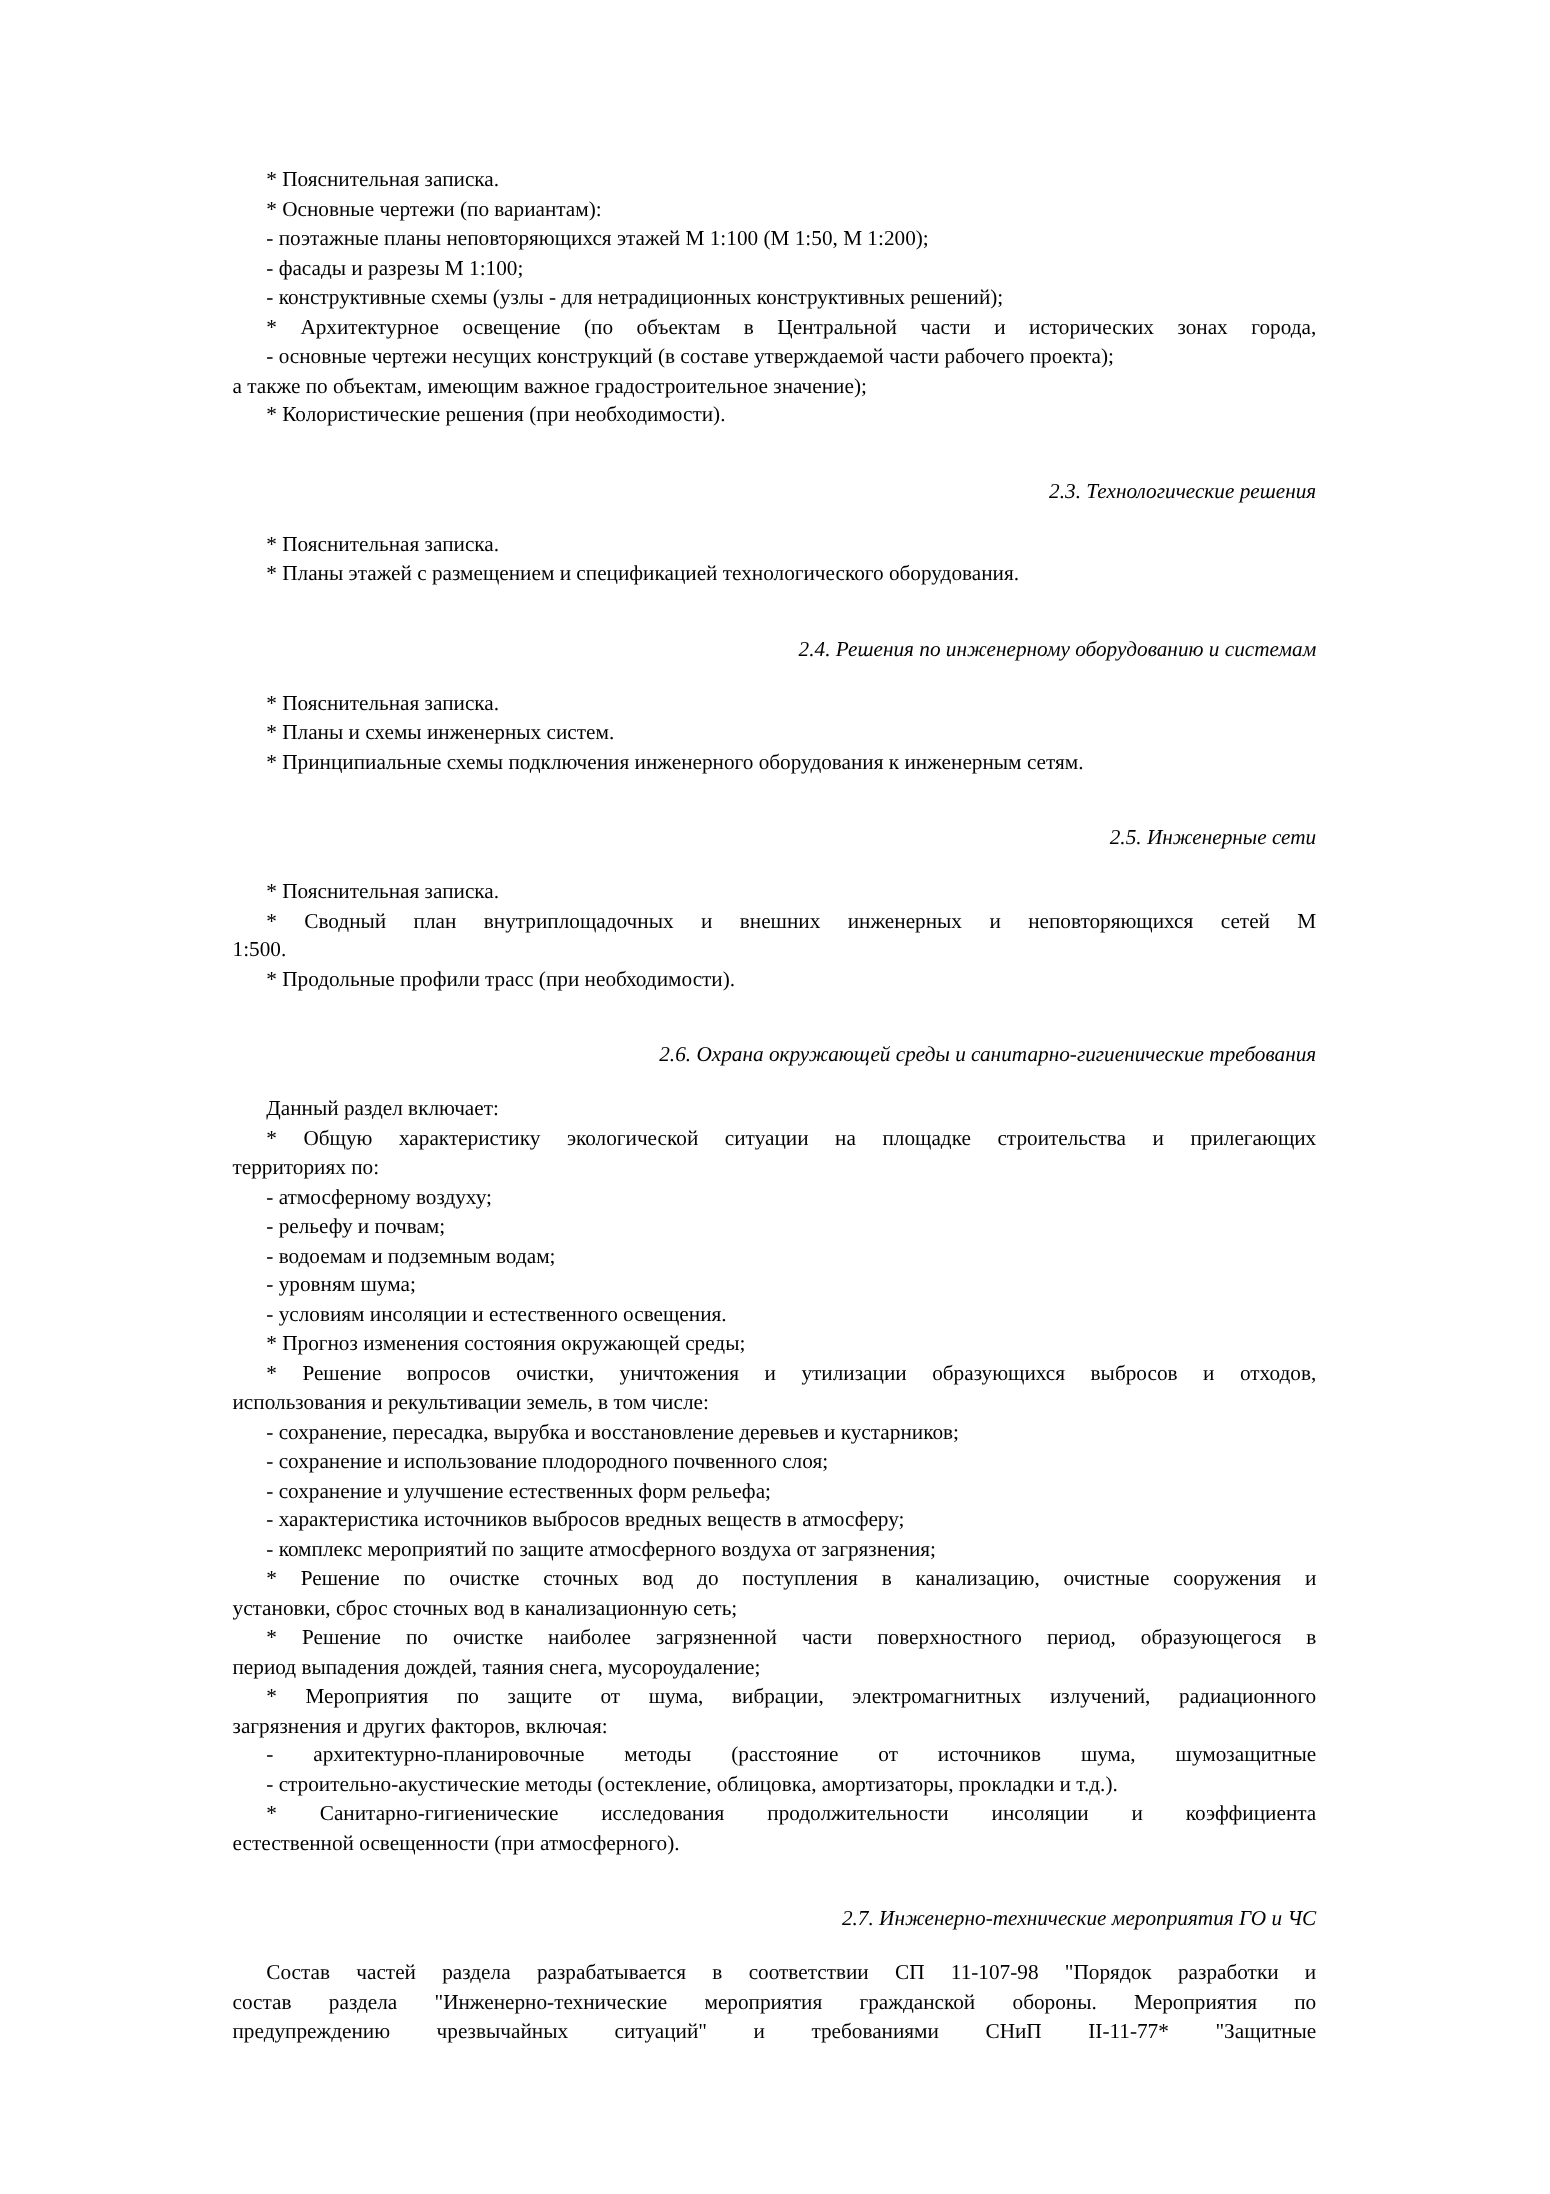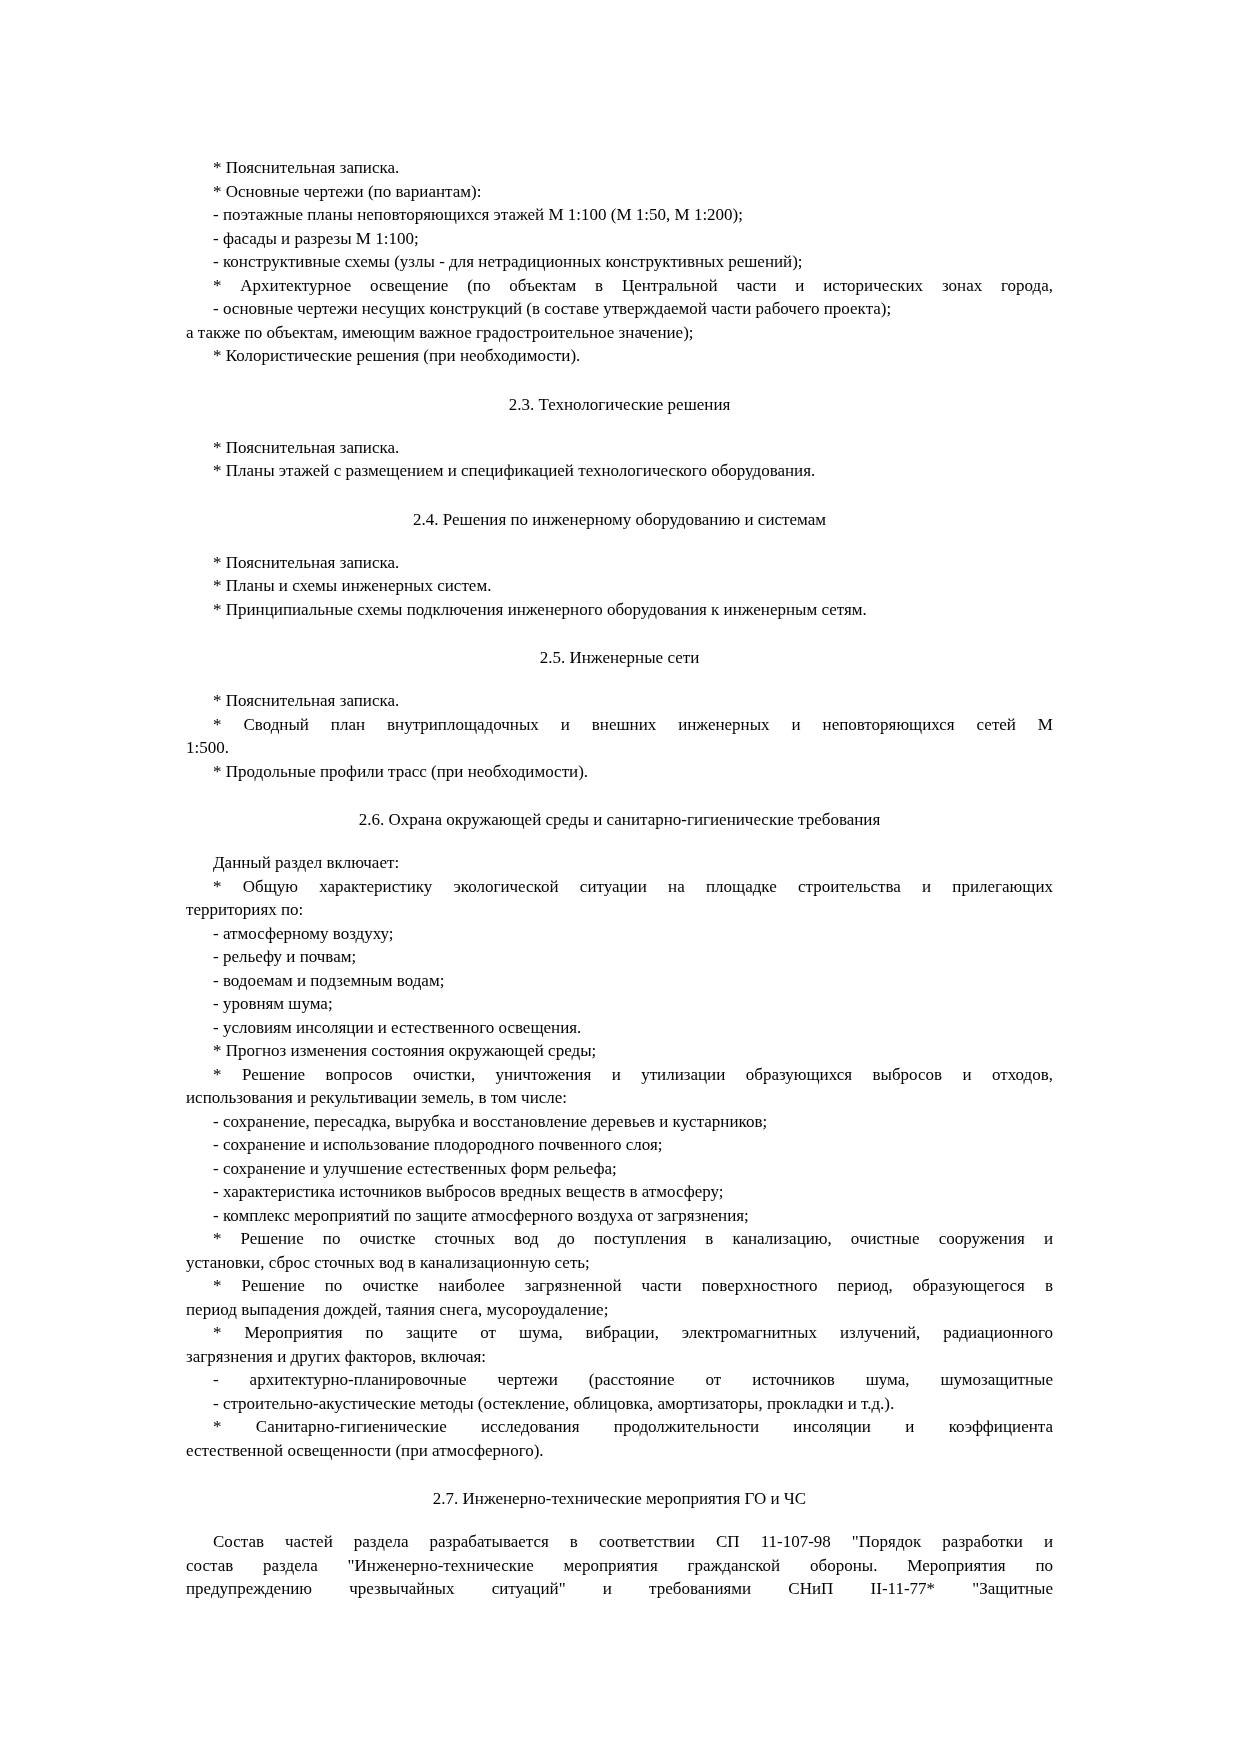--- a/index.html
+++ b/index.html
@@ -6,41 +6,42 @@
   .page {
     position: relative;
     width: 1240px;
     height: 1755px;
     background: #ffffff;
     overflow: hidden;
   }
   .doc {
     position: absolute;
     left: 186px;
-    top: 156px;
+    top: 132px;
     width: 867px;
     font-family: "Liberation Serif", "DejaVu Serif", serif;
     font-size: 17px;
     line-height: 23.5px;
     color: #000000;
     text-rendering: optimizeLegibility;
   }
   .line {
     text-align: left;
     white-space: normal;
   }
   .line.indent { padding-left: 27px; }
   .line.fill {
     text-align: justify;
     text-align-last: justify;
   }
   .heading {
-    text-align: center;
-    margin-top: 25px;
+    text-align: right;
+    margin-top: 37px;
     margin-bottom: 19.5px;
+    font-style: italic;
   }
 </style>
 </head>
 <body>
 
 <div class="page" style="background: rgb(255, 255, 255);">
   <div class="doc" style="color: rgb(0, 0, 0);">
       <div class="line indent">* Пояснительная записка.</div>
       <div class="line indent">* Основные чертежи (по вариантам):</div>
       <div class="line indent">- поэтажные планы неповторяющихся этажей М 1:100 (М 1:50, М 1:200);</div>
@@ -78,21 +79,21 @@
       <div class="line indent">- сохранение и использование плодородного почвенного слоя;</div>
       <div class="line indent">- сохранение и улучшение естественных форм рельефа;</div>
       <div class="line indent">- характеристика источников выбросов вредных веществ в атмосферу;</div>
       <div class="line indent">- комплекс мероприятий по защите атмосферного воздуха от загрязнения;</div>
       <div class="line indent fill">* Решение по очистке сточных вод до поступления в канализацию, очистные сооружения и</div>
       <div class="line">установки, сброс сточных вод в канализационную сеть;</div>
       <div class="line indent fill">* Решение по очистке наиболее загрязненной части поверхностного период, образующегося в</div>
       <div class="line">период выпадения дождей, таяния снега, мусороудаление;</div>
       <div class="line indent fill">* Мероприятия по защите от шума, вибрации, электромагнитных излучений, радиационного</div>
       <div class="line">загрязнения и других факторов, включая:</div>
-      <div class="line indent fill">- архитектурно-планировочные чертежи (расстояние от источников шума, шумозащитные</div>
+      <div class="line indent fill">- архитектурно-планировочные методы (расстояние от источников шума, шумозащитные</div>
       <div class="line indent">- строительно-акустические методы (остекление, облицовка, амортизаторы, прокладки и т.д.).</div>
       <div class="line indent fill">* Санитарно-гигиенические исследования продолжительности инсоляции и коэффициента</div>
       <div class="line">естественной освещенности (при атмосферного).</div>
       <div class="heading">2.7. Инженерно-технические мероприятия ГО и ЧС</div>
       <div class="line indent fill">Состав частей раздела разрабатывается в соответствии СП 11-107-98 "Порядок разработки и</div>
       <div class="line fill">состав раздела "Инженерно-технические мероприятия гражданской обороны. Мероприятия по</div>
       <div class="line fill">предупреждению чрезвычайных ситуаций" и требованиями СНиП II-11-77* "Защитные</div>
     </div>
 </div>
 

